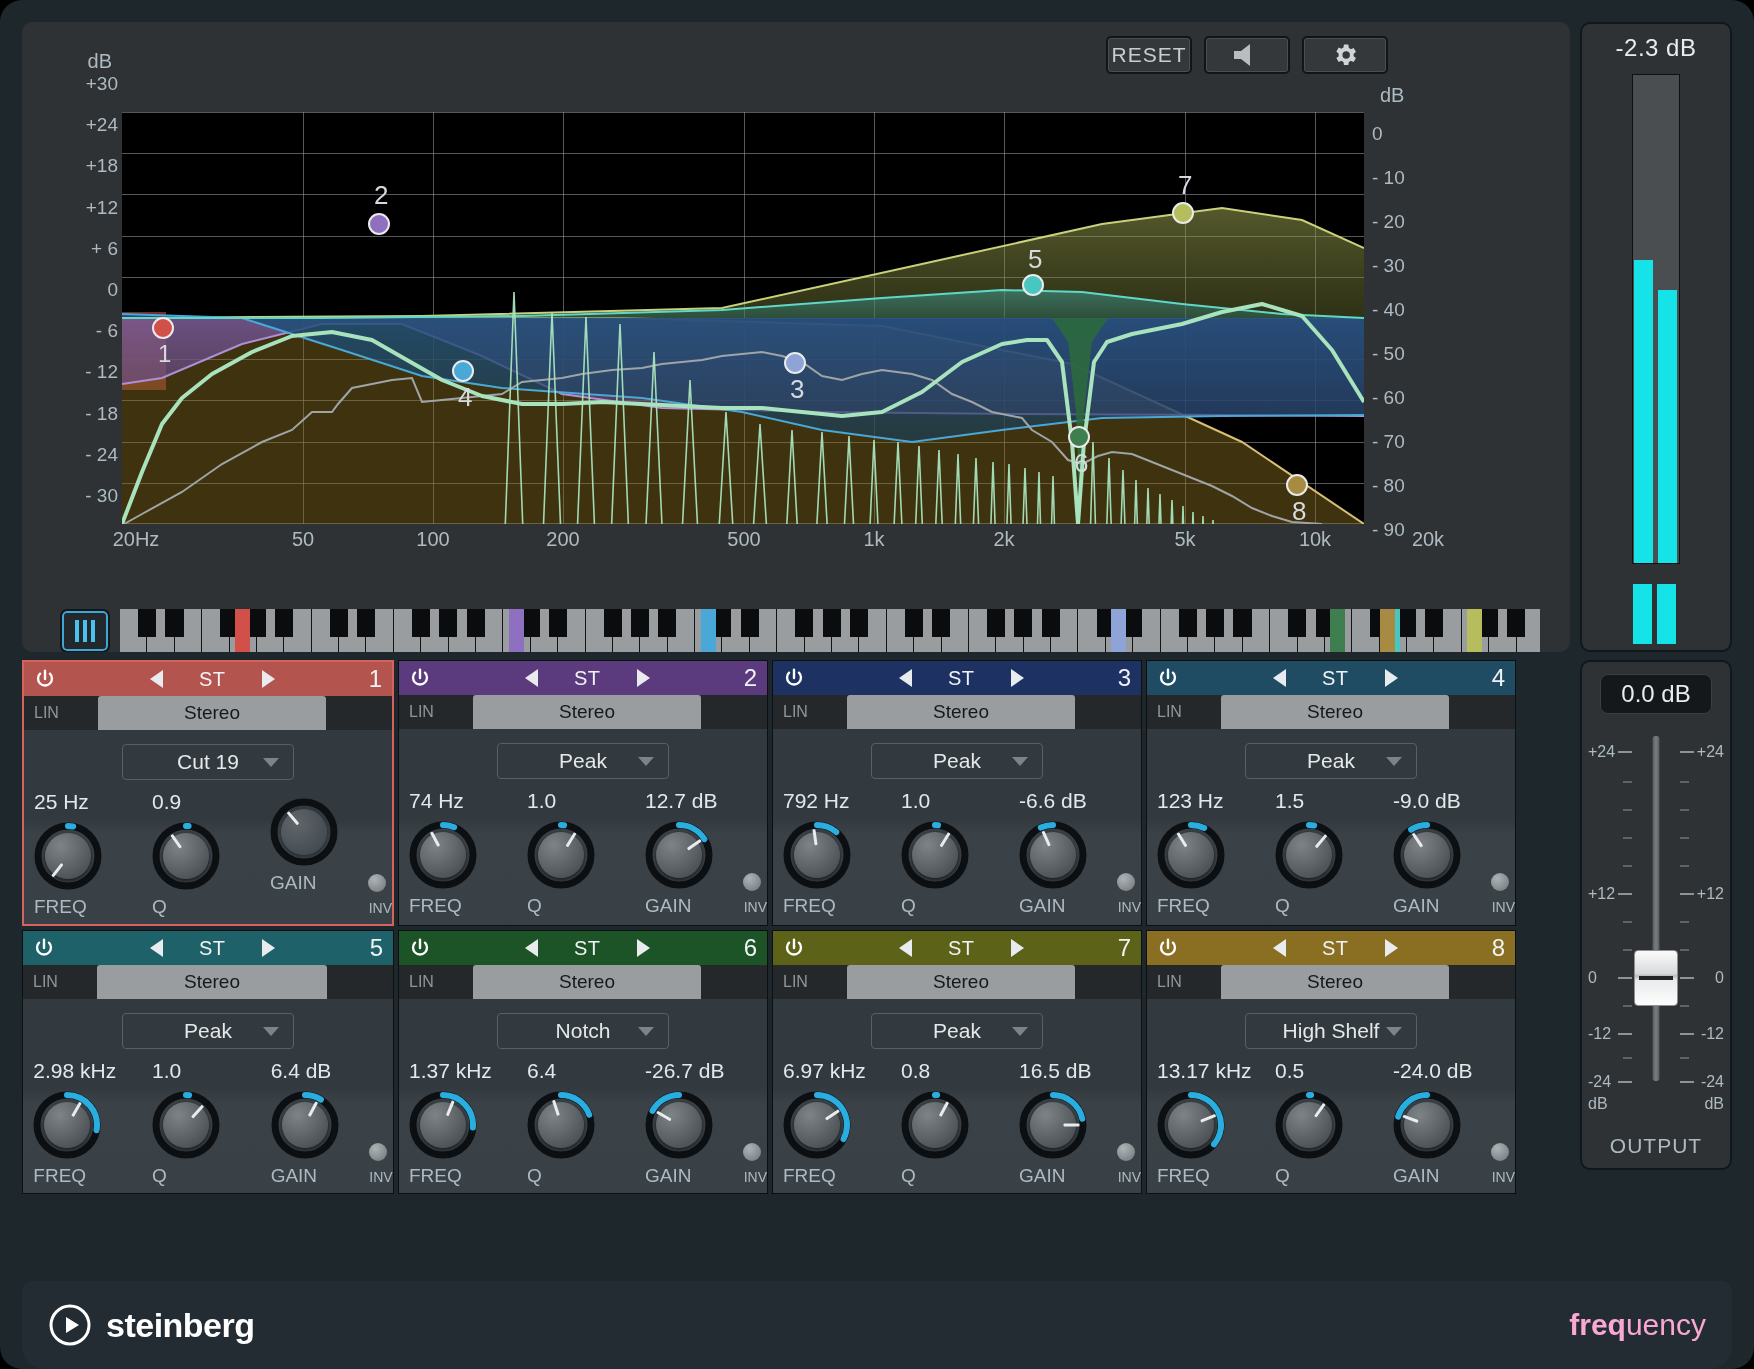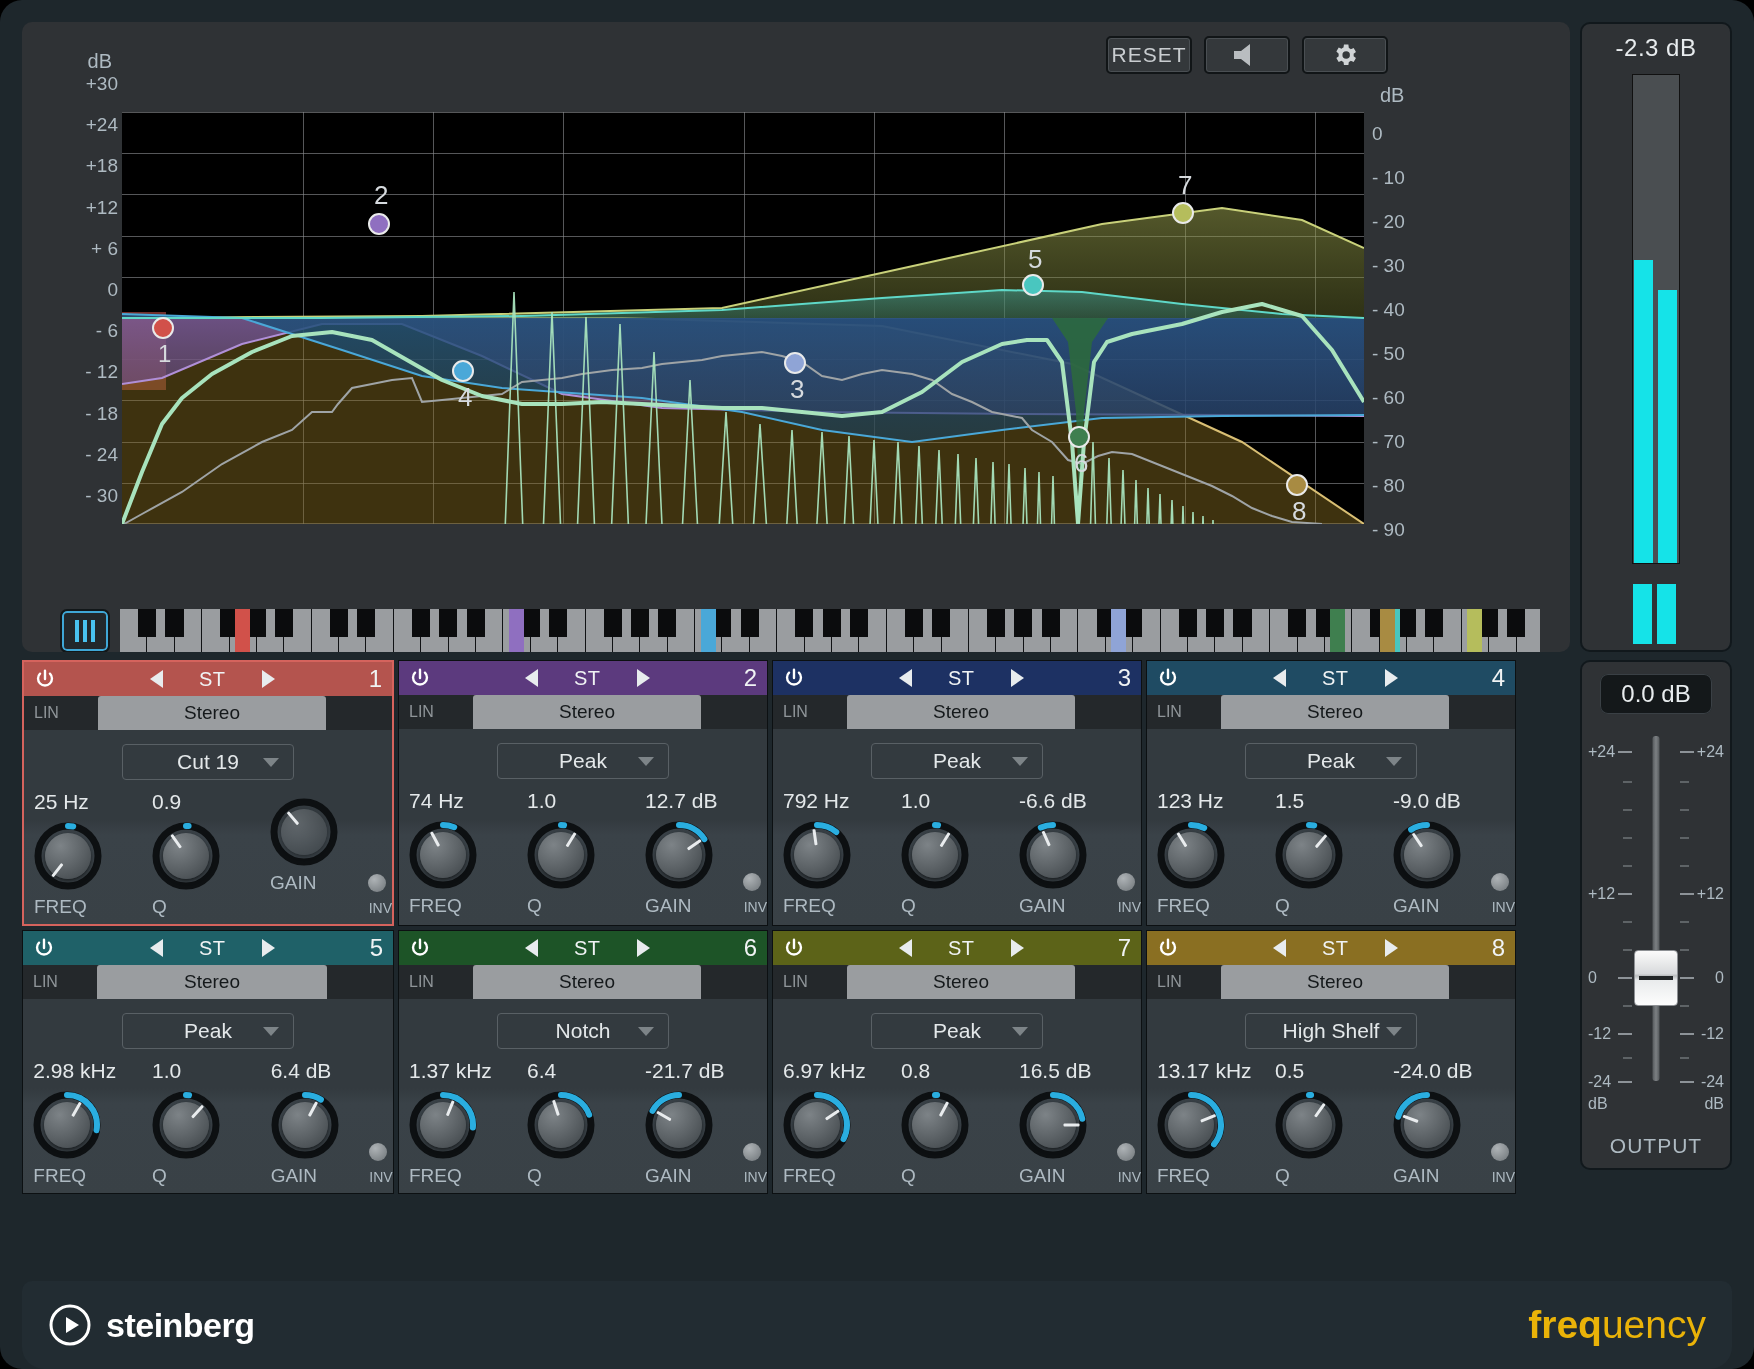--- a/index.html
+++ b/index.html
@@ -161,21 +161,21 @@
   .knob-label { color:#aebac2; font-size: 19px; margin-top: 6px; }
   .inv-dot { position: absolute; right: -4px; bottom: 26px; width: 18px; height: 18px; border-radius:50%;
      background: radial-gradient(circle at 35% 30%, #aeb3b6, #6e7478); cursor:pointer; }
   .inv-lbl { position:absolute; right: -10px; bottom: 2px; color:#aebac2; font-size: 14px; }
   
   .footer { position: absolute; left: 22px; right: 22px; bottom: 0; height: 88px;
     background: #222c32; border-radius: 10px 10px 22px 22px; display: flex; align-items: center;
     padding: 0 26px; }
   .brand { display: flex; align-items: center; gap: 14px; }
   .brand-name { color: #fff; font-size: 34px; font-weight: bold; letter-spacing: -0.5px; }
-  .prod { margin-left: auto; color:#eab308; font-size: 39px; }
+  .prod { margin-left: auto; color:#f9a8d4; font-size: 30px; }
   .prod b { font-weight: bold; }
   .prod span { font-weight: 300; }
 </style>
 </head>
 <body>
 
 <div class="plugin">
 
   <div class="top-area">
 
@@ -347,20 +347,32 @@
         <div class="tick" style="top:110px">- 20</div>
         <div class="tick" style="top:154px">- 30</div>
         <div class="tick" style="top:198px">- 40</div>
         <div class="tick" style="top:242px">- 50</div>
         <div class="tick" style="top:286px">- 60</div>
         <div class="tick" style="top:330px">- 70</div>
         <div class="tick" style="top:374px">- 80</div>
         <div class="tick" style="top:418px">- 90</div>
       </div>
 
+      <div class="axis-bottom">
+        <div class="tick" style="left:14px">20Hz</div>
+        <div class="tick" style="left:181px">50</div>
+        <div class="tick" style="left:311px">100</div>
+        <div class="tick" style="left:441px">200</div>
+        <div class="tick" style="left:622px">500</div>
+        <div class="tick" style="left:752px">1k</div>
+        <div class="tick" style="left:882px">2k</div>
+        <div class="tick" style="left:1063px">5k</div>
+        <div class="tick" style="left:1193px">10k</div>
+        <div class="tick" style="left:1306px">20k</div>
+      </div>
 
       <div class="kbd-row">
         <div class="kbd-btn">
           <span></span>
             <span></span>
             <span></span>
         </div>
         <div class="keyboard" id="keyboard">
             <div class="wkey" style="left: 0px; width: 27.3846px;"></div>
             <div class="wkey" style="left: 27.3846px; width: 27.3846px;"></div>
@@ -850,21 +862,21 @@
           <circle cx="34" cy="34" r="30" fill="none" stroke="#0d1012" stroke-width="7"></circle>
           <path d="M34.0,4.0 A30,30 0 0 1 62.2,23.7" fill="none" stroke="#2aaee0" stroke-width="6" stroke-linecap="round"></path>
         </svg>
         <div class="knob-cap"></div>
         <div class="knob-ind" style="transform:rotate(-18deg)"></div>
       </div>
       <div class="knob-label">Q</div>
 
     </div>
         <div class="knob-col">
-      <div class="knob-val">-21.7 dB</div>
+      <div class="knob-val">-26.7 dB</div>
       <div class="knob">
         <svg width="68" height="68" viewBox="0 0 68 68">
           <circle cx="34" cy="34" r="30" fill="none" stroke="#0d1012" stroke-width="7"></circle>
           <path d="M7.5,19.9 A30,30 0 0 1 34.0,4.0" fill="none" stroke="#2aaee0" stroke-width="6" stroke-linecap="round"></path>
         </svg>
         <div class="knob-cap"></div>
         <div class="knob-ind" style="transform:rotate(-60deg)"></div>
       </div>
       <div class="knob-label">GAIN</div>
       <div class="inv-dot"></div>

